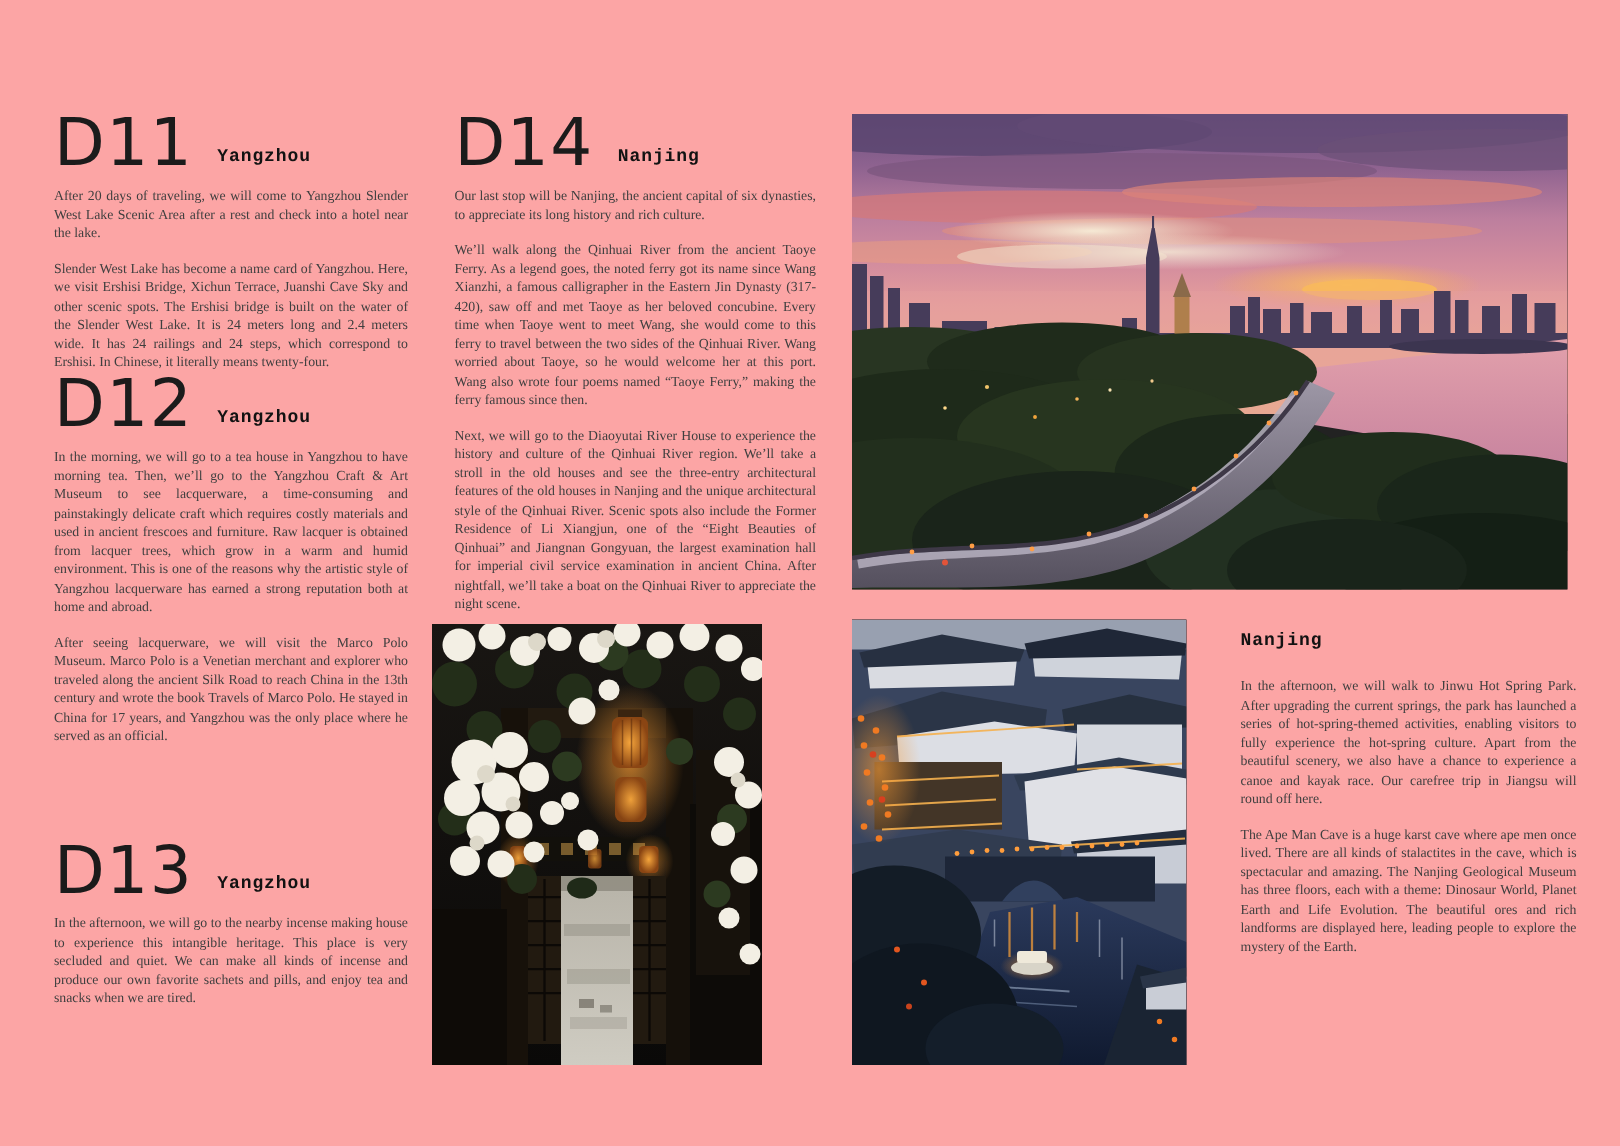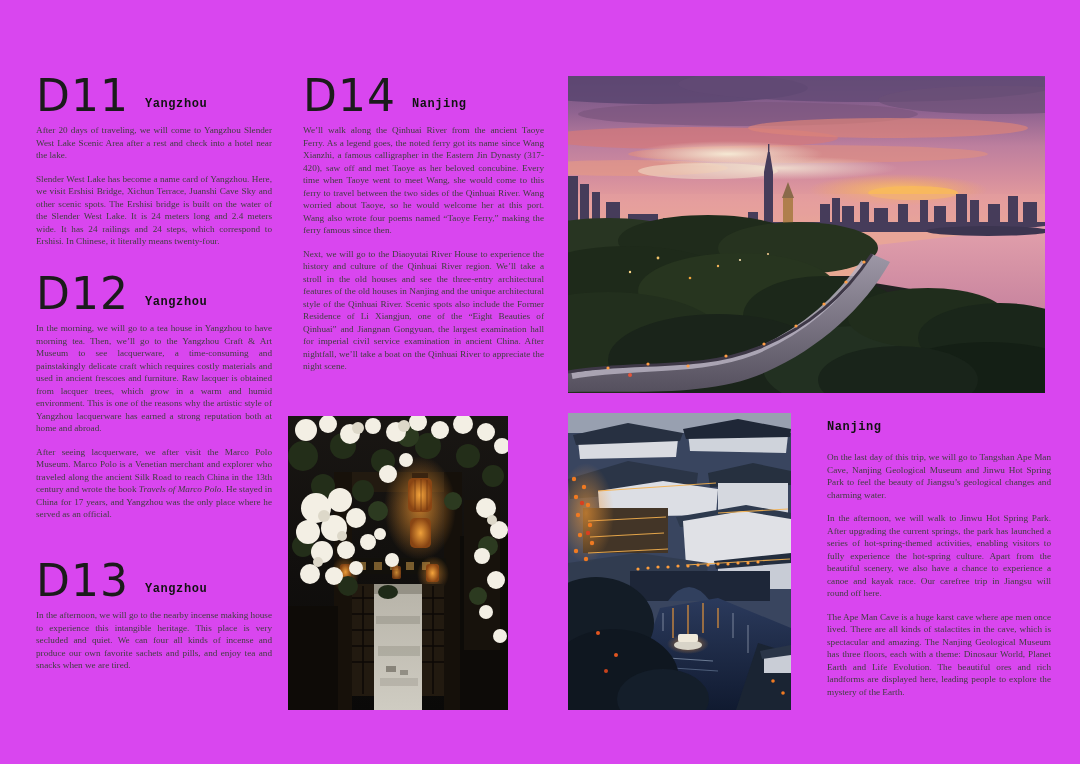--- a/index.html
+++ b/index.html
@@ -1,75 +1,75 @@
 <!DOCTYPE html>
 <html><head>
 <meta charset="utf-8">
 <style>
   html,body{margin:0;padding:0;background:#e8e8e8}
-  .page{position:relative;width:1080px;height:764px;background:#d946ef;overflow:hidden;
+  .page{position:relative;width:1080px;height:764px;background:#fca5a5;overflow:hidden;
         font-family:"Liberation Serif",serif;}
   .sec{position:absolute}
   .sec-head{display:flex;align-items:flex-end;gap:16px;margin-bottom:10px}
   .day-num{font-family:"DejaVu Sans",sans-serif;font-size:44px;line-height:36px;
            letter-spacing:1px;color:#1b1b1b;white-space:nowrap}
   .day-city{font-family:Liberation Mono, monospace;font-weight:bold;font-size:12px;
             letter-spacing:.6px;color:#121212;padding-bottom:3px;white-space:nowrap}
   .body{font-family:"Liberation Serif",serif;font-size:9.2px;line-height:12.5px;
         color:#3f3f3f;text-align:justify;margin:0 0 11px 0}
   .body:last-child{margin-bottom:0}
-  .book{font-style:italic}
+  .book{}
   figure.photo{position:absolute;margin:0;overflow:hidden;background:#222}
   figure.photo svg{display:block;width:100%;height:100%}
 </style>
 </head>
 <body>
 
 <div class="page">
 
   <section class="sec" style="left:36px;top:78px;width:236px">
     <header class="sec-head">
       <span class="day-num">D11</span>
       <span class="day-city">Yangzhou</span>
     </header>
     <p class="body">After 20 days of traveling, we will come to Yangzhou Slender West Lake Scenic Area after a rest and check into a hotel near the lake.</p>
     <p class="body">Slender West Lake has become a name card of Yangzhou. Here, we visit Ershisi Bridge, Xichun Terrace, Juanshi Cave Sky and other scenic spots. The Ershisi bridge is built on the water of the Slender West Lake. It is 24 meters long and 2.4 meters wide. It has 24 railings and 24 steps, which correspond to Ershisi. In Chinese, it literally means twenty-four.</p>
   </section>
 
-  <section class="sec" style="left:36px;top:276px;width:236px">
+  <section class="sec" style="left:36px;top:252px;width:236px">
     <header class="sec-head">
       <span class="day-num">D12</span>
       <span class="day-city">Yangzhou</span>
     </header>
     <p class="body">In the morning, we will go to a tea house in Yangzhou to have morning tea. Then, we’ll go to the Yangzhou Craft &amp; Art Museum to see lacquerware, a time-consuming and painstakingly delicate craft which requires costly materials and used in ancient frescoes and furniture. Raw lacquer is obtained from lacquer trees, which grow in a warm and humid environment. This is one of the reasons why the artistic style of Yangzhou lacquerware has earned a strong reputation both at home and abroad.</p>
-    <p class="body"><span>After seeing lacquerware, we after visit the Marco Polo Museum. Marco Polo is a Venetian merchant and explorer who traveled along the ancient Silk Road to reach China in the 13th century and wrote the book </span><span class="book">Travels of Marco Polo</span><span>. He stayed in China for 17 years, and Yangzhou was the only place where he served as an official.</span></p>
+    <p class="body"><span>After seeing lacquerware, we will visit the Marco Polo Museum. Marco Polo is a Venetian merchant and explorer who traveled along the ancient Silk Road to reach China in the 13th century and wrote the book </span><span class="book">Travels of Marco Polo</span><span>. He stayed in China for 17 years, and Yangzhou was the only place where he served as an official.</span></p>
   </section>
 
   <section class="sec" style="left:36px;top:563px;width:236px">
     <header class="sec-head">
       <span class="day-num">D13</span>
       <span class="day-city">Yangzhou</span>
     </header>
-    <p class="body">In the afternoon, we will go to the nearby incense making house to experience this intangible heritage. This place is very secluded and quiet. We can four all kinds of incense and produce our own favorite sachets and pills, and enjoy tea and snacks when we are tired.</p>
+    <p class="body">In the afternoon, we will go to the nearby incense making house to experience this intangible heritage. This place is very secluded and quiet. We can make all kinds of incense and produce our own favorite sachets and pills, and enjoy tea and snacks when we are tired.</p>
   </section>
 
   <section class="sec" style="left:303px;top:78px;width:241px">
     <header class="sec-head">
       <span class="day-num">D14</span>
       <span class="day-city">Nanjing</span>
     </header>
+    <p class="body">Our last stop will be Nanjing, the ancient capital of six dynasties, to appreciate its long history and rich culture.</p>
     <p class="body">We’ll walk along the Qinhuai River from the ancient Taoye Ferry. As a legend goes, the noted ferry got its name since Wang Xianzhi, a famous calligrapher in the Eastern Jin Dynasty (317-420), saw off and met Taoye as her beloved concubine. Every time when Taoye went to meet Wang, she would come to this ferry to travel between the two sides of the Qinhuai River. Wang worried about Taoye, so he would welcome her at this port. Wang also wrote four poems named “Taoye Ferry,” making the ferry famous since then.</p>
     <p class="body">Next, we will go to the Diaoyutai River House to experience the history and culture of the Qinhuai River region. We’ll take a stroll in the old houses and see the three-entry architectural features of the old houses in Nanjing and the unique architectural style of the Qinhuai River. Scenic spots also include the Former Residence of Li Xiangjun, one of the “Eight Beauties of Qinhuai” and Jiangnan Gongyuan, the largest examination hall for imperial civil service examination in ancient China. After nightfall, we’ll take a boat on the Qinhuai River to appreciate the night scene.</p>
   </section>
 
   <section class="sec" style="left:827px;top:420px;width:224px">
     <header class="sec-head" style="margin-bottom:14px">
       <span class="day-city">Nanjing</span>
     </header>
-    <p class="body">On the last day of this trip, we will go to Tangshan Ape Man Cave, Nanjing Geological Museum and Jinwu Hot Spring Park to feel the beauty of Jiangsu’s geological changes and charming water.</p>
     <p class="body">In the afternoon, we will walk to Jinwu Hot Spring Park. After upgrading the current springs, the park has launched a series of hot-spring-themed activities, enabling visitors to fully experience the hot-spring culture. Apart from the beautiful scenery, we also have a chance to experience a canoe and kayak race. Our carefree trip in Jiangsu will round off here.</p>
     <p class="body">The Ape Man Cave is a huge karst cave where ape men once lived. There are all kinds of stalactites in the cave, which is spectacular and amazing. The Nanjing Geological Museum has three floors, each with a theme: Dinosaur World, Planet Earth and Life Evolution. The beautiful ores and rich landforms are displayed here, leading people to explore the mystery of the Earth.</p>
   </section>
 
   <figure class="photo" style="left:568px;top:76px;width:477px;height:317px" role="img" aria-label="Ancient Nanjing city wall winding through dark green trees at sunset, city skyline with Zifeng Tower and a pink lake under a purple and orange sky">
     <svg viewBox="0 0 477 317" preserveAspectRatio="none">
       <defs>
         <linearGradient id="skyG" x1="0" y1="0" x2="0" y2="1">
           <stop offset="0" stop-color="#6d5180"></stop>
             <stop offset="0.18" stop-color="#8f6390"></stop>

